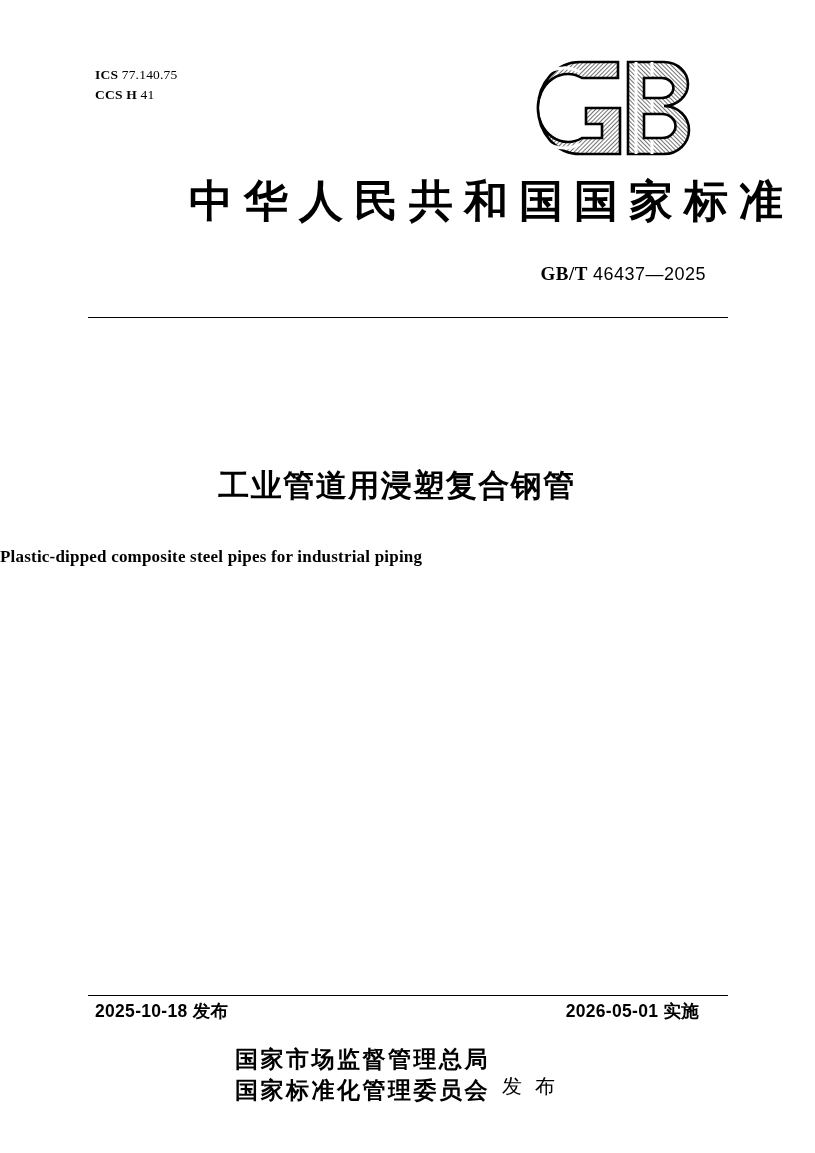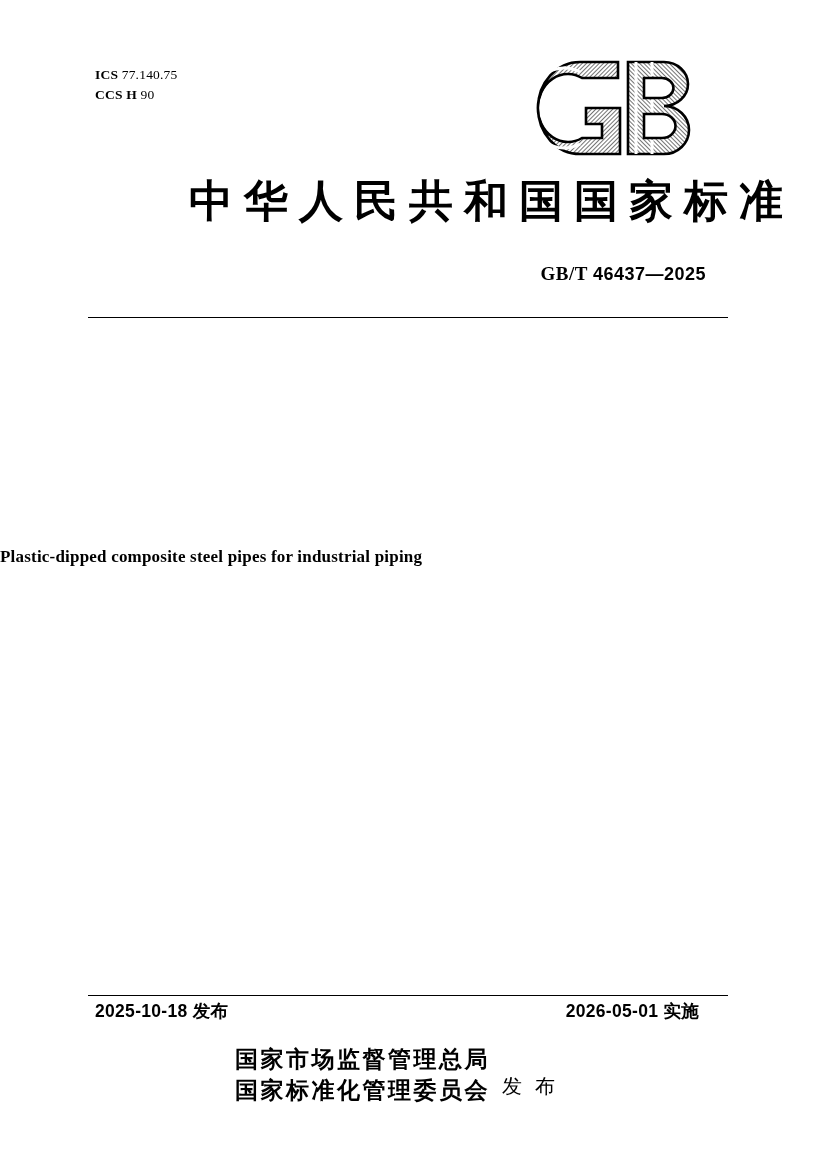--- a/index.html
+++ b/index.html
@@ -71,21 +71,21 @@
     position: absolute;
     right: 88px;
     top: 231px;
     font-family: "Liberation Serif", serif;
     font-size: 19px;
     font-weight: bold;
     letter-spacing: 0.5px;
     white-space: nowrap;
   }
   .std-number .tail {
-    font-weight: bold;
+    font-weight: normal;
     font-family: "Liberation Sans", sans-serif;
     font-size: 18px;
   }
 
   
   .rule-top {
     position: absolute;
     left: 88px;
     width: 640px;
     top: 285px;
@@ -182,21 +182,21 @@
 <div class="page">
 
   <div class="codes">
     <div class="code-line">
       <span>ICS</span>
       <span class="num">77.140.75</span>
     </div>
     <div class="code-line">
       <span>CCS</span>
       <span>H</span>
-      <span class="num">90</span>
+      <span class="num">41</span>
     </div>
   </div>
 
   <div class="gb-logo">
     <svg width="170" height="100" viewBox="0 0 170 100" xmlns="http://www.w3.org/2000/svg">
       <defs>
         <pattern id="hatch" width="3" height="3" patternUnits="userSpaceOnUse" patternTransform="rotate(45)">
           <rect width="3" height="3" fill="#ffffff"></rect>
           <line x1="0" y1="0" x2="0" y2="3" stroke="#000000" stroke-width="1.1"></line>
         </pattern>
@@ -223,20 +223,21 @@
   <div class="national-title">中华人民共和国国家标准</div>
 
   <div class="std-number">
     <span>GB/T</span>
     <span class="tail">46437—2025</span>
   </div>
 
   <div class="rule-top"></div>
   <div class="rule-bottom"></div>
 
+  <div class="doc-title-cn">工业管道用浸塑复合钢管</div>
   <div class="doc-title-en">Plastic-dipped composite steel pipes for industrial piping</div>
 
   <div class="date-issue">2025-10-18 发布</div>
   <div class="date-effective">2026-05-01 实施</div>
 
   <div class="issuers">
     <div class="issuer-names">
       <div>国家市场监督管理总局</div>
       <div>国家标准化管理委员会</div>
     </div>

